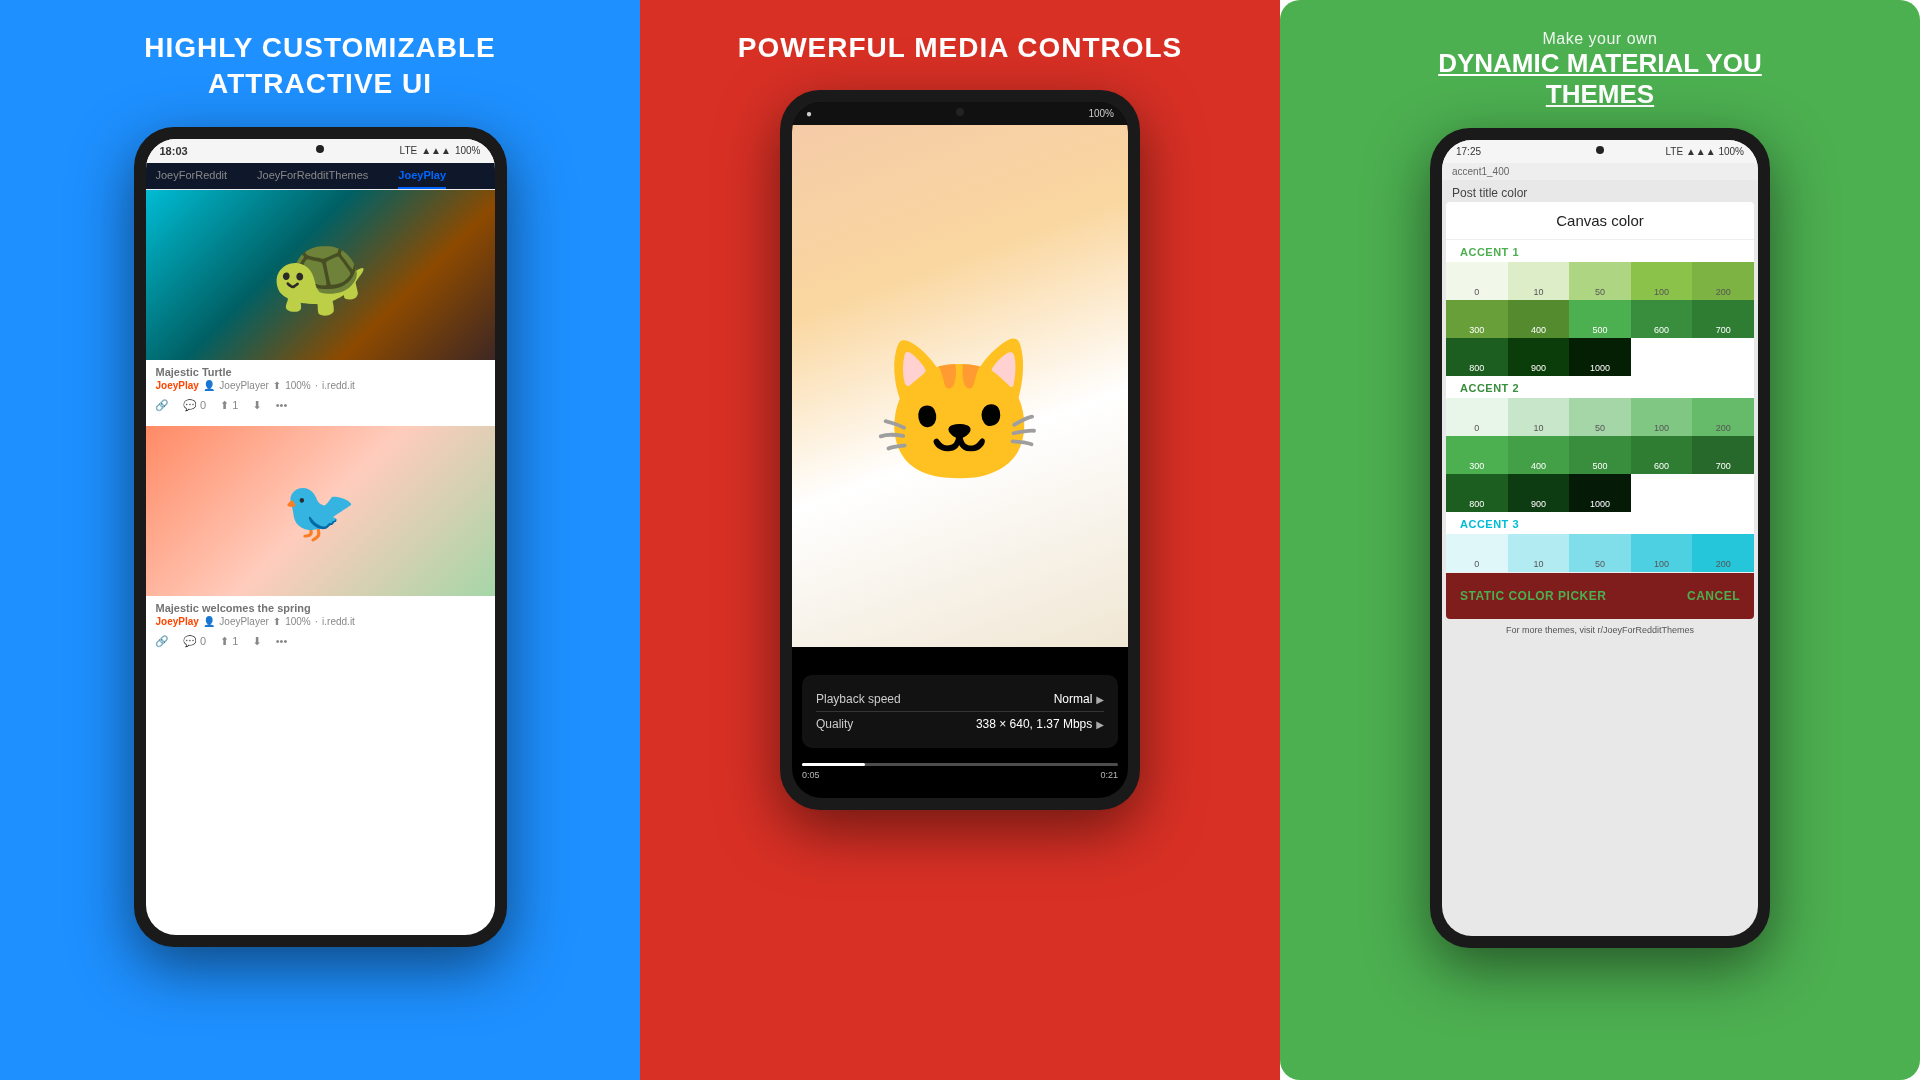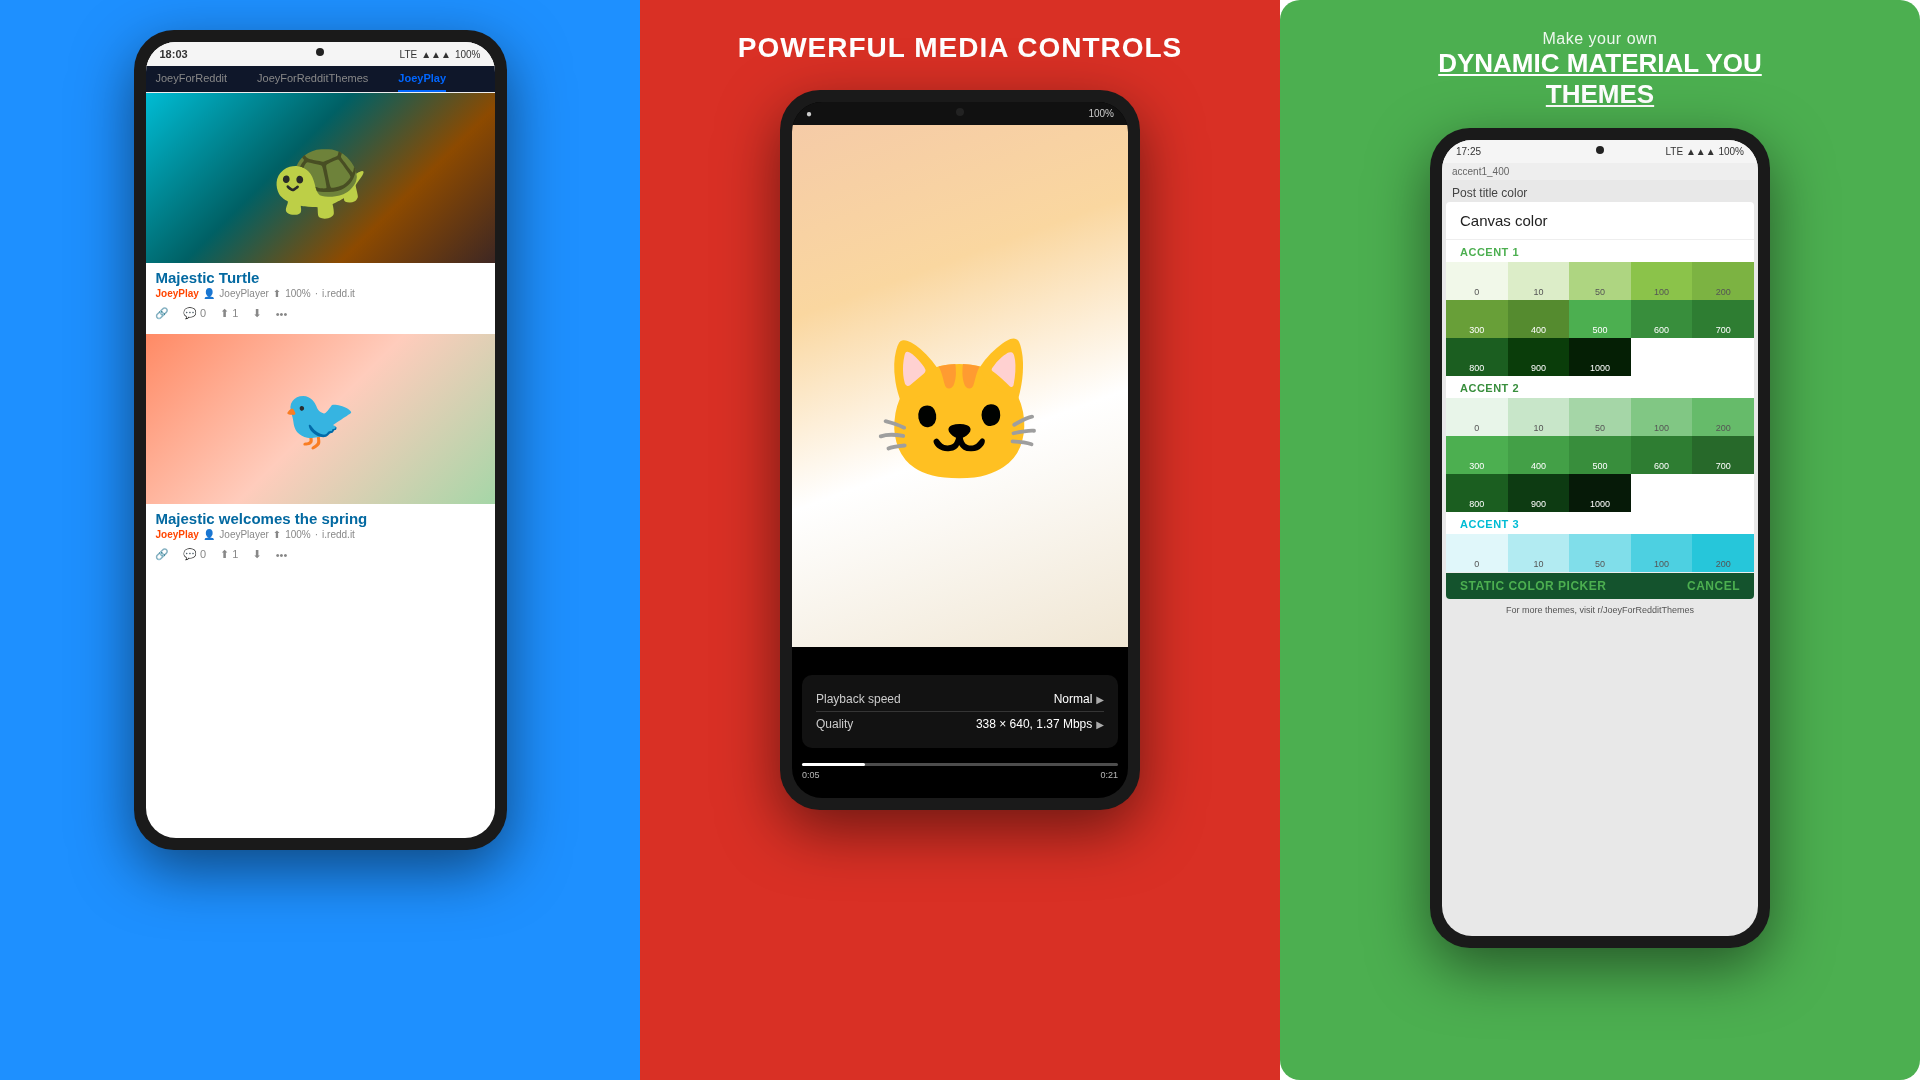--- a/index.html
+++ b/index.html
@@ -161,23 +161,23 @@
       position: absolute;
       top: 50%;
       left: 50%;
       transform: translate(-50%, -50%);
     }
 
     .post-meta {
       padding: 6px 10px 4px;
     }
     .post-title {
-      font-size: 15px;
+      font-size: 11px;
       font-weight: 600;
-      color: #0369a1;
+      color: #737373;
       margin-bottom: 2px;
     }
     .post-author {
       font-size: 10px;
       color: #888;
       display: flex;
       align-items: center;
       gap: 4px;
       flex-wrap: wrap;
     }
@@ -286,20 +286,21 @@
       margin: 0 4px;
       border-radius: 4px;
       overflow: hidden;
     }
     .cp-header {
       padding: 10px 14px;
       font-size: 15px;
       font-weight: 500;
       color: #222;
       border-bottom: 1px solid #eee;
+      text-align: center;
     }
     .cp-section-title {
       padding: 6px 14px 4px;
       font-size: 11px;
       font-weight: 700;
       color: #4CAF50;
       letter-spacing: 0.5px;
     }
     .cp-section-title.accent2 { color: #388E3C; }
     .cp-section-title.accent3 { color: #00BCD4; }
@@ -355,23 +356,23 @@
     
     .a3-0   { background: #E0F7FA; }
     .a3-10  { background: #B2EBF2; }
     .a3-50  { background: #80DEEA; }
     .a3-100 { background: #4DD0E1; }
     .a3-200 { background: #26C6DA; }
 
     .cp-footer {
       display: flex;
       justify-content: space-between;
-      padding: 2px 14px;
+      padding: 12px 14px;
       border-top: 1px solid #eee;
-      background: #14532d;
+      background: #7f1d1d;
     }
     .cp-btn {
       font-size: 12px;
       font-weight: 700;
       letter-spacing: 0.5px;
       cursor: pointer;
       padding: 4px 0;
     }
     .cp-btn.static { color: #4CAF50; }
     .cp-btn.cancel { color: #4CAF50; }
@@ -397,20 +398,24 @@
       color: white;
       text-transform: uppercase;
       line-height: 1.2;
       text-decoration: underline;
     }
   </style>
 </head>
 <body>
 
 <div class="panel-1">
+  <div class="panel-title">
+    <span>HIGHLY CUSTOMIZABLE</span><br>
+    <span>ATTRACTIVE UI</span>
+  </div>
 
   <div class="phone-frame phone-frame-1">
     <div class="camera-dot"></div>
     <div class="phone-inner">
 
       <div class="status-bar">
         <span class="time">18:03</span>
         <div class="icons">
           <span>LTE</span>
           <span>▲▲▲</span>

